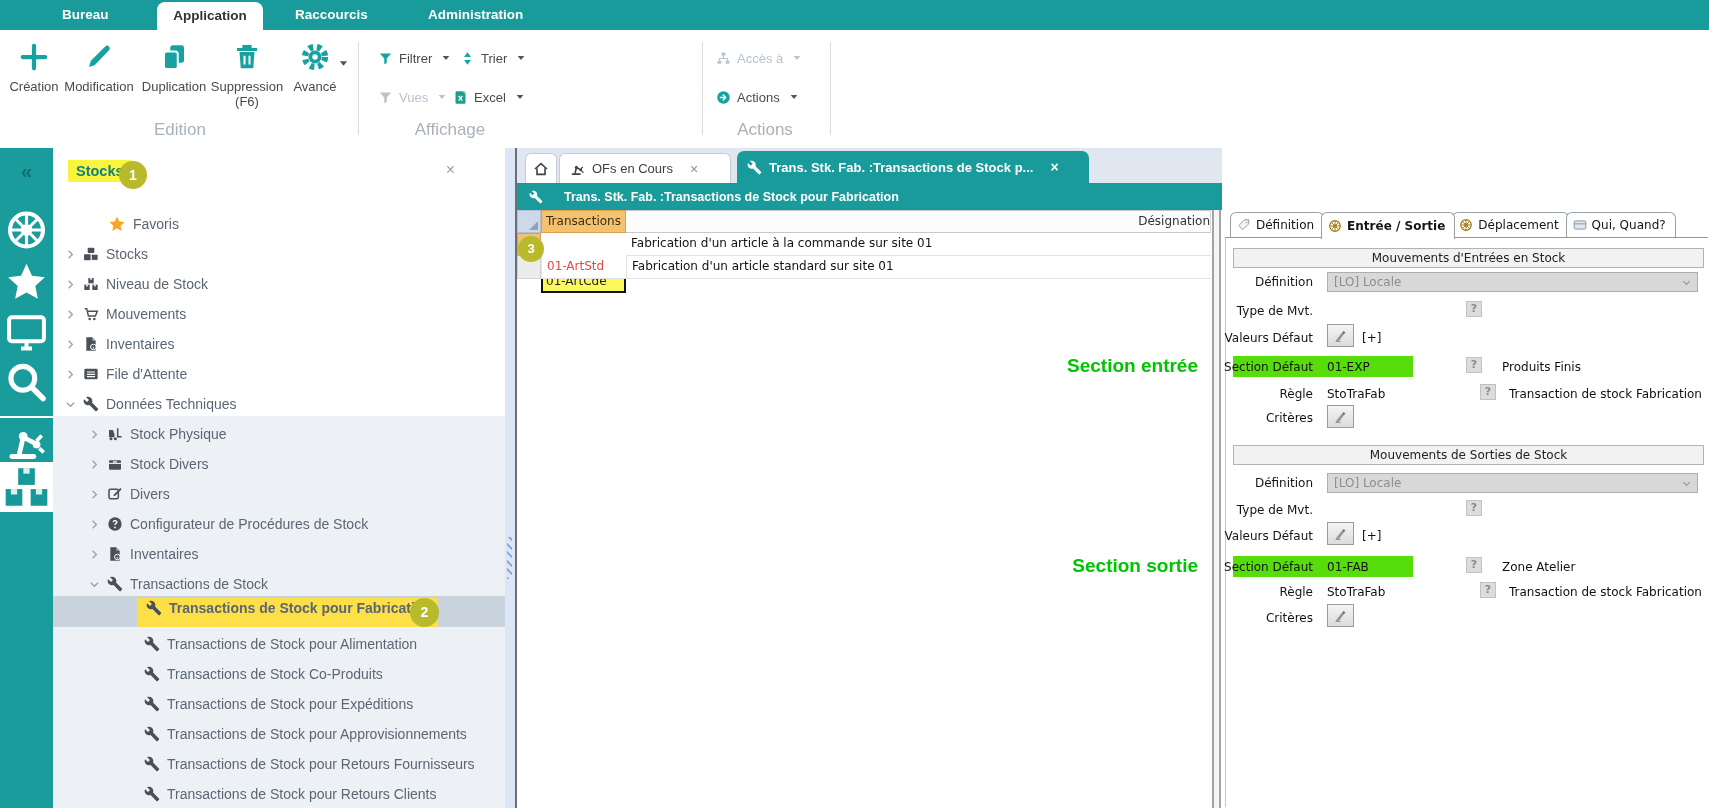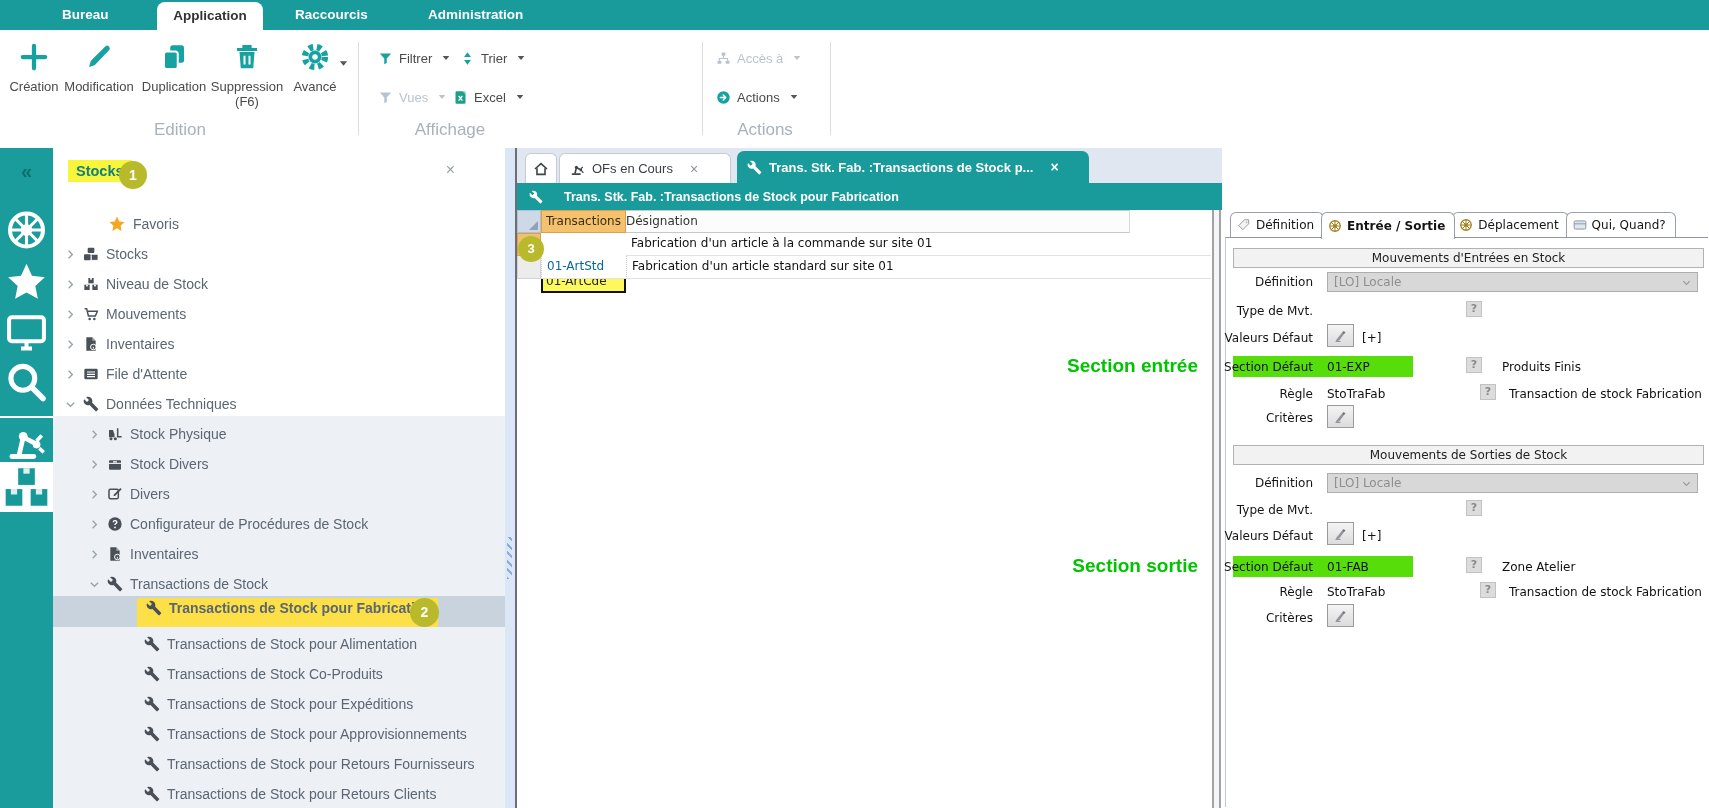--- a/index.html
+++ b/index.html
@@ -79,29 +79,29 @@
   .titlebar .dicon{width:14px;height:14px;color:#fff;}
   
   .tablewrap{position:absolute;left:517px;top:210px;width:694px;height:598px;background:#fff;
         font-family:"DejaVu Sans",sans-serif;font-size:12px;}
   .cell{position:absolute;box-sizing:border-box;height:23px;line-height:21px;}
   .hc-corner{left:0;top:0;width:24px;background:#cdd9e7;border:1px solid #b3c0cf;}
   .hc-corner:after{content:"";position:absolute;right:2px;bottom:2px;border-style:solid;
         border-width:0 0 9px 9px;border-color:transparent transparent #8fa3b8 transparent;}
   .hc-trans{left:24px;top:0;width:85px;background:#f4c26e;border:1px solid #dd9f4b;
         text-align:center;color:#3b2d12;}
-  .hc-desig{left:109px;top:0;width:504px;background:#fcfcfc;border-top:1px solid #c8c8c8;
-        border-bottom:1px solid #c8c8c8;border-right:1px solid #d8d8d8;text-align:left;color:#333;}
+  .hc-desig{left:109px;top:0;width:585px;background:#fcfcfc;border-top:1px solid #c8c8c8;
+        border-bottom:1px solid #c8c8c8;border-right:1px solid #d8d8d8;text-align:right;color:#333;}
   .r1-sel{left:0;top:23px;width:24px;background:#efc174;border:1px solid #dd9f4b;}
   .r1-trans{left:24px;top:23px;width:85px;background:#fdf95d;border:2px solid #111;
         padding-left:3px;color:#222;line-height:19px;margin-top:37px;}
   .r1-desig{left:109px;top:23px;width:585px;background:#fff;padding-left:5px;color:#111;
         border-bottom:1px solid #e2e2e2;}
   .r2-sel{left:0;top:46px;width:24px;background:#ececec;border:1px solid #d2d2d2;border-top:none;}
-  .r2-trans{left:24px;top:46px;width:85px;background:#fff;padding-left:5px;color:#0369a1;
+  .r2-trans{left:24px;top:46px;width:85px;background:#fff;padding-left:5px;color:#ef4444;
         border-bottom:1px solid #e2e2e2;border-left:1px dotted #c9c9c9;}
   .r2-desig{left:109px;top:46px;width:585px;background:#fff;padding-left:5px;color:#111;
         border-bottom:1px solid #e2e2e2;border-left:1px dotted #c9c9c9;}
   
   .annot{position:absolute;width:200px;text-align:right;font-weight:bold;font-size:19px;
         color:#00c400;font-family:"Liberation Sans",sans-serif;z-index:6;}
   
   .rpanel{position:absolute;left:1222px;top:148px;width:487px;height:660px;background:#fff;
         font-family:"DejaVu Sans",sans-serif;font-size:12px;color:#141414;}
   .ptabs{position:absolute;left:8px;top:64px;height:26px;display:flex;z-index:3;}

